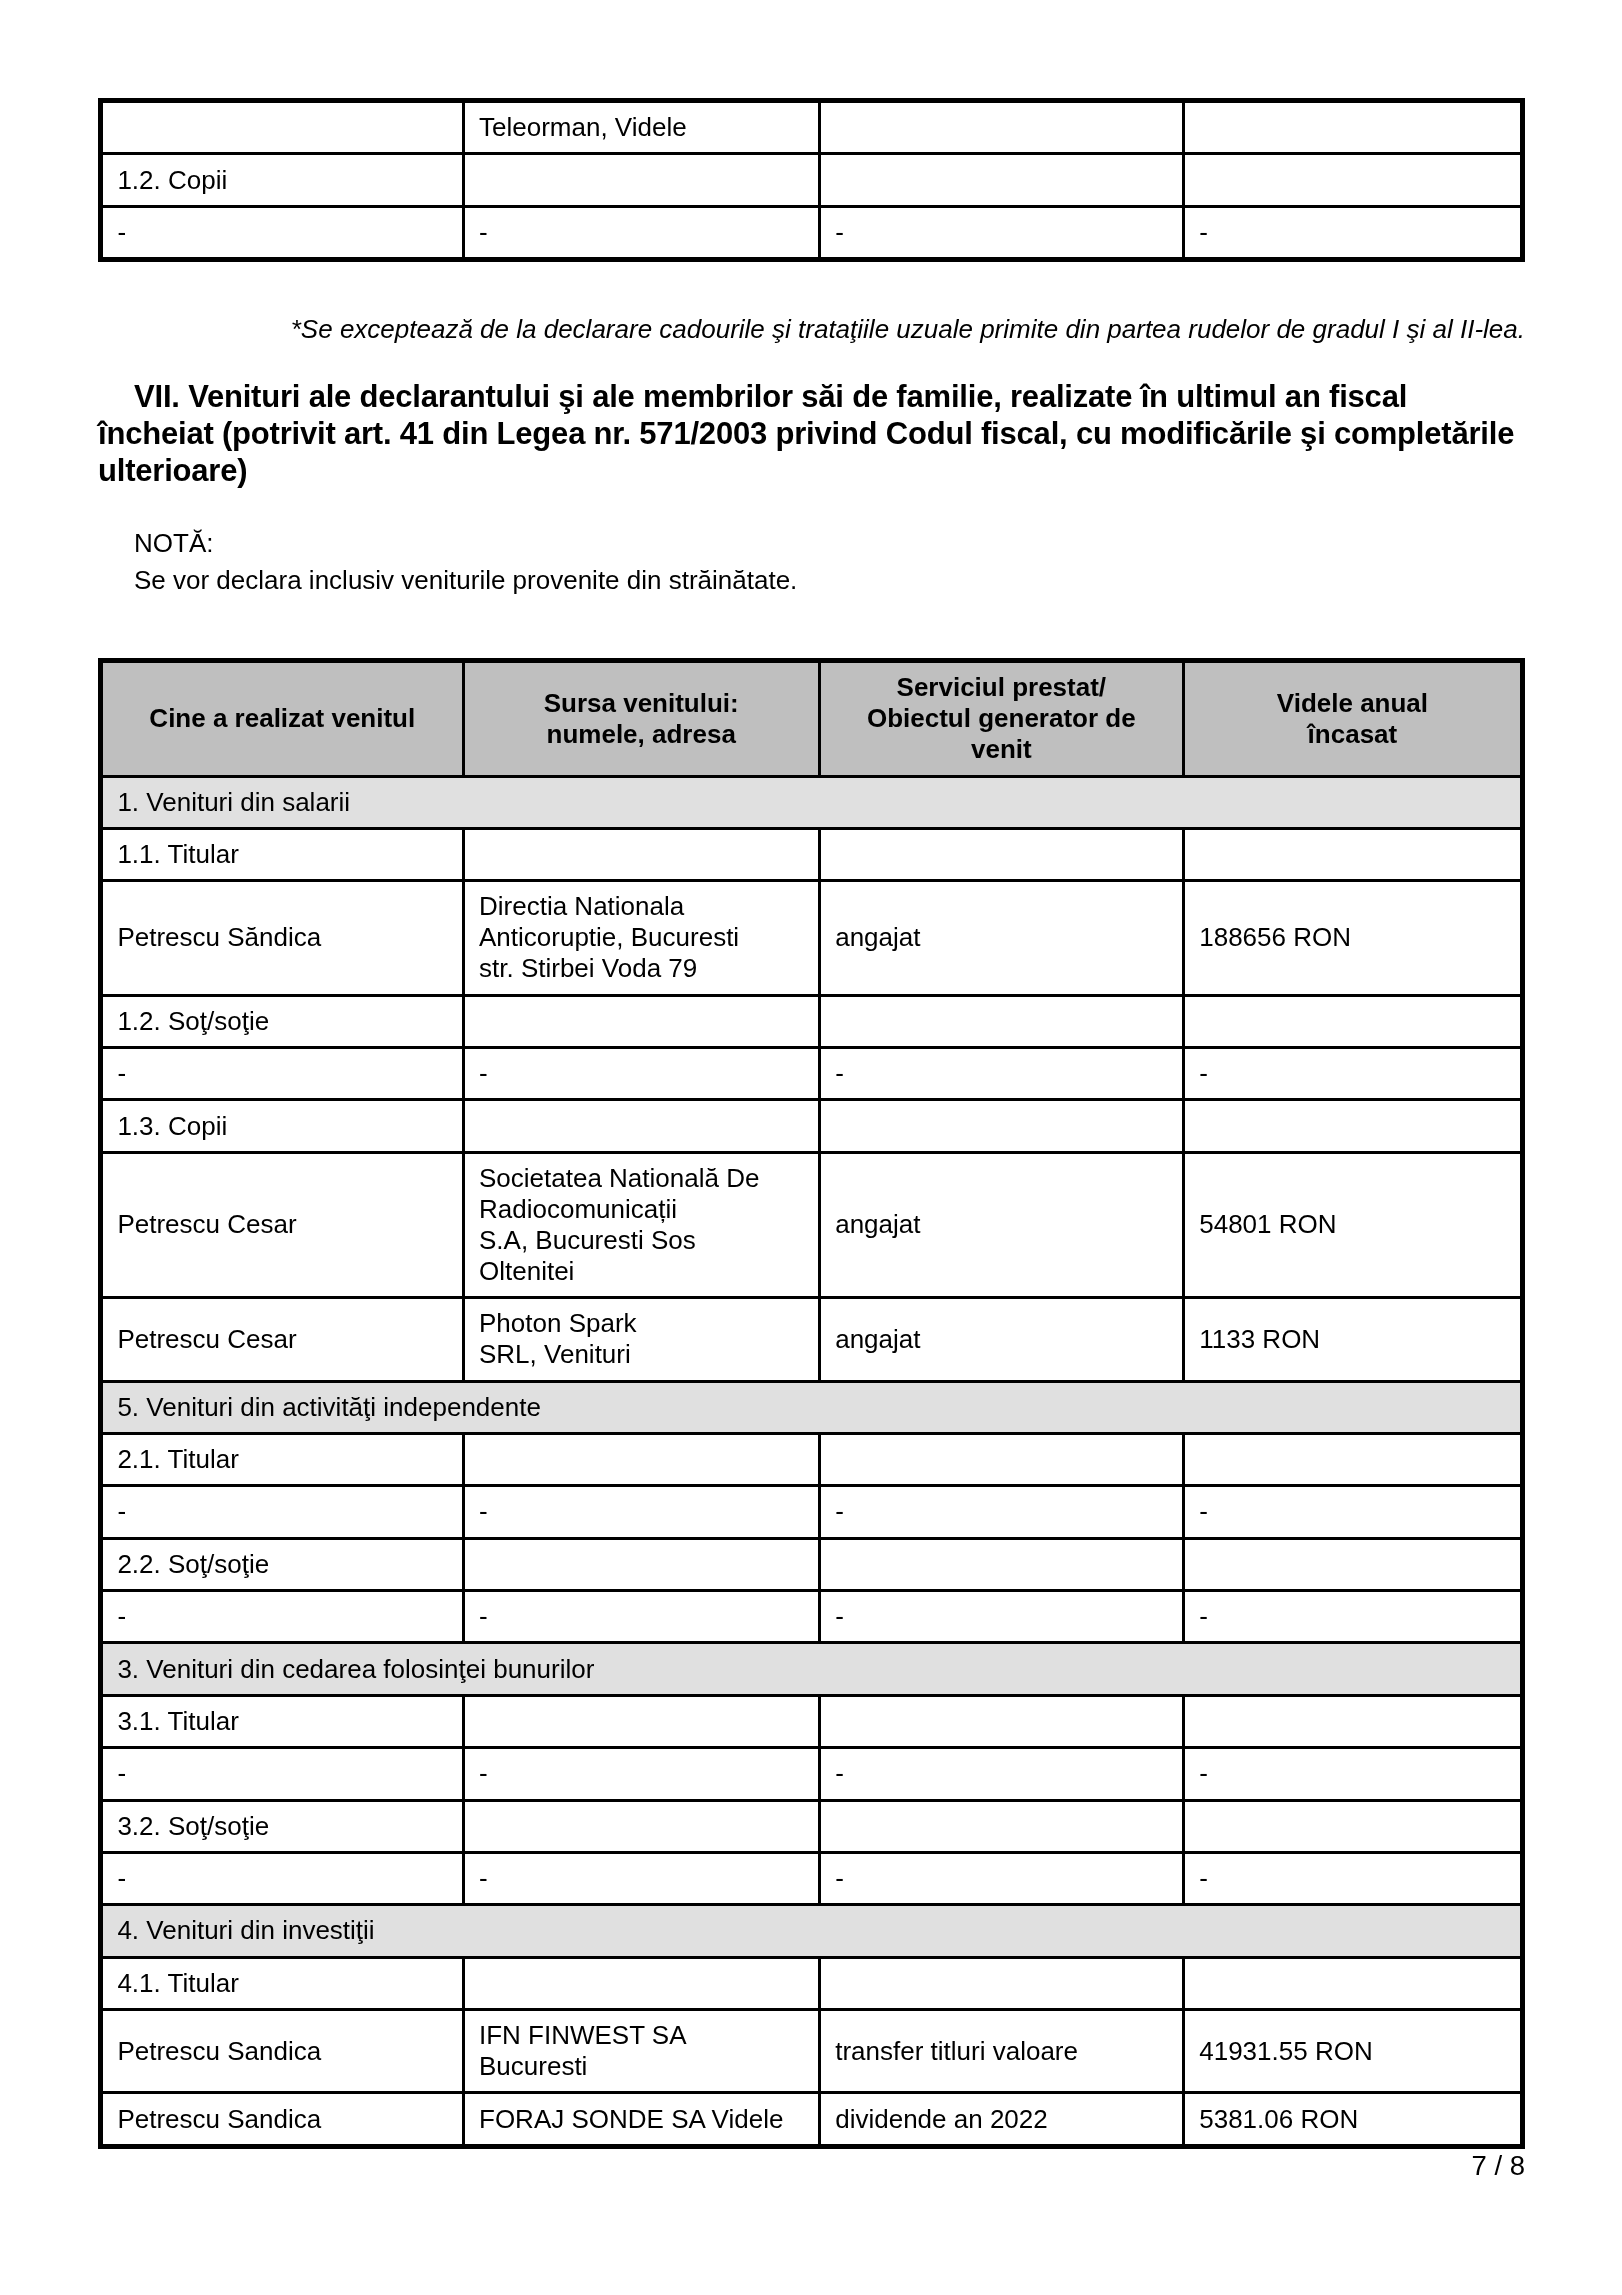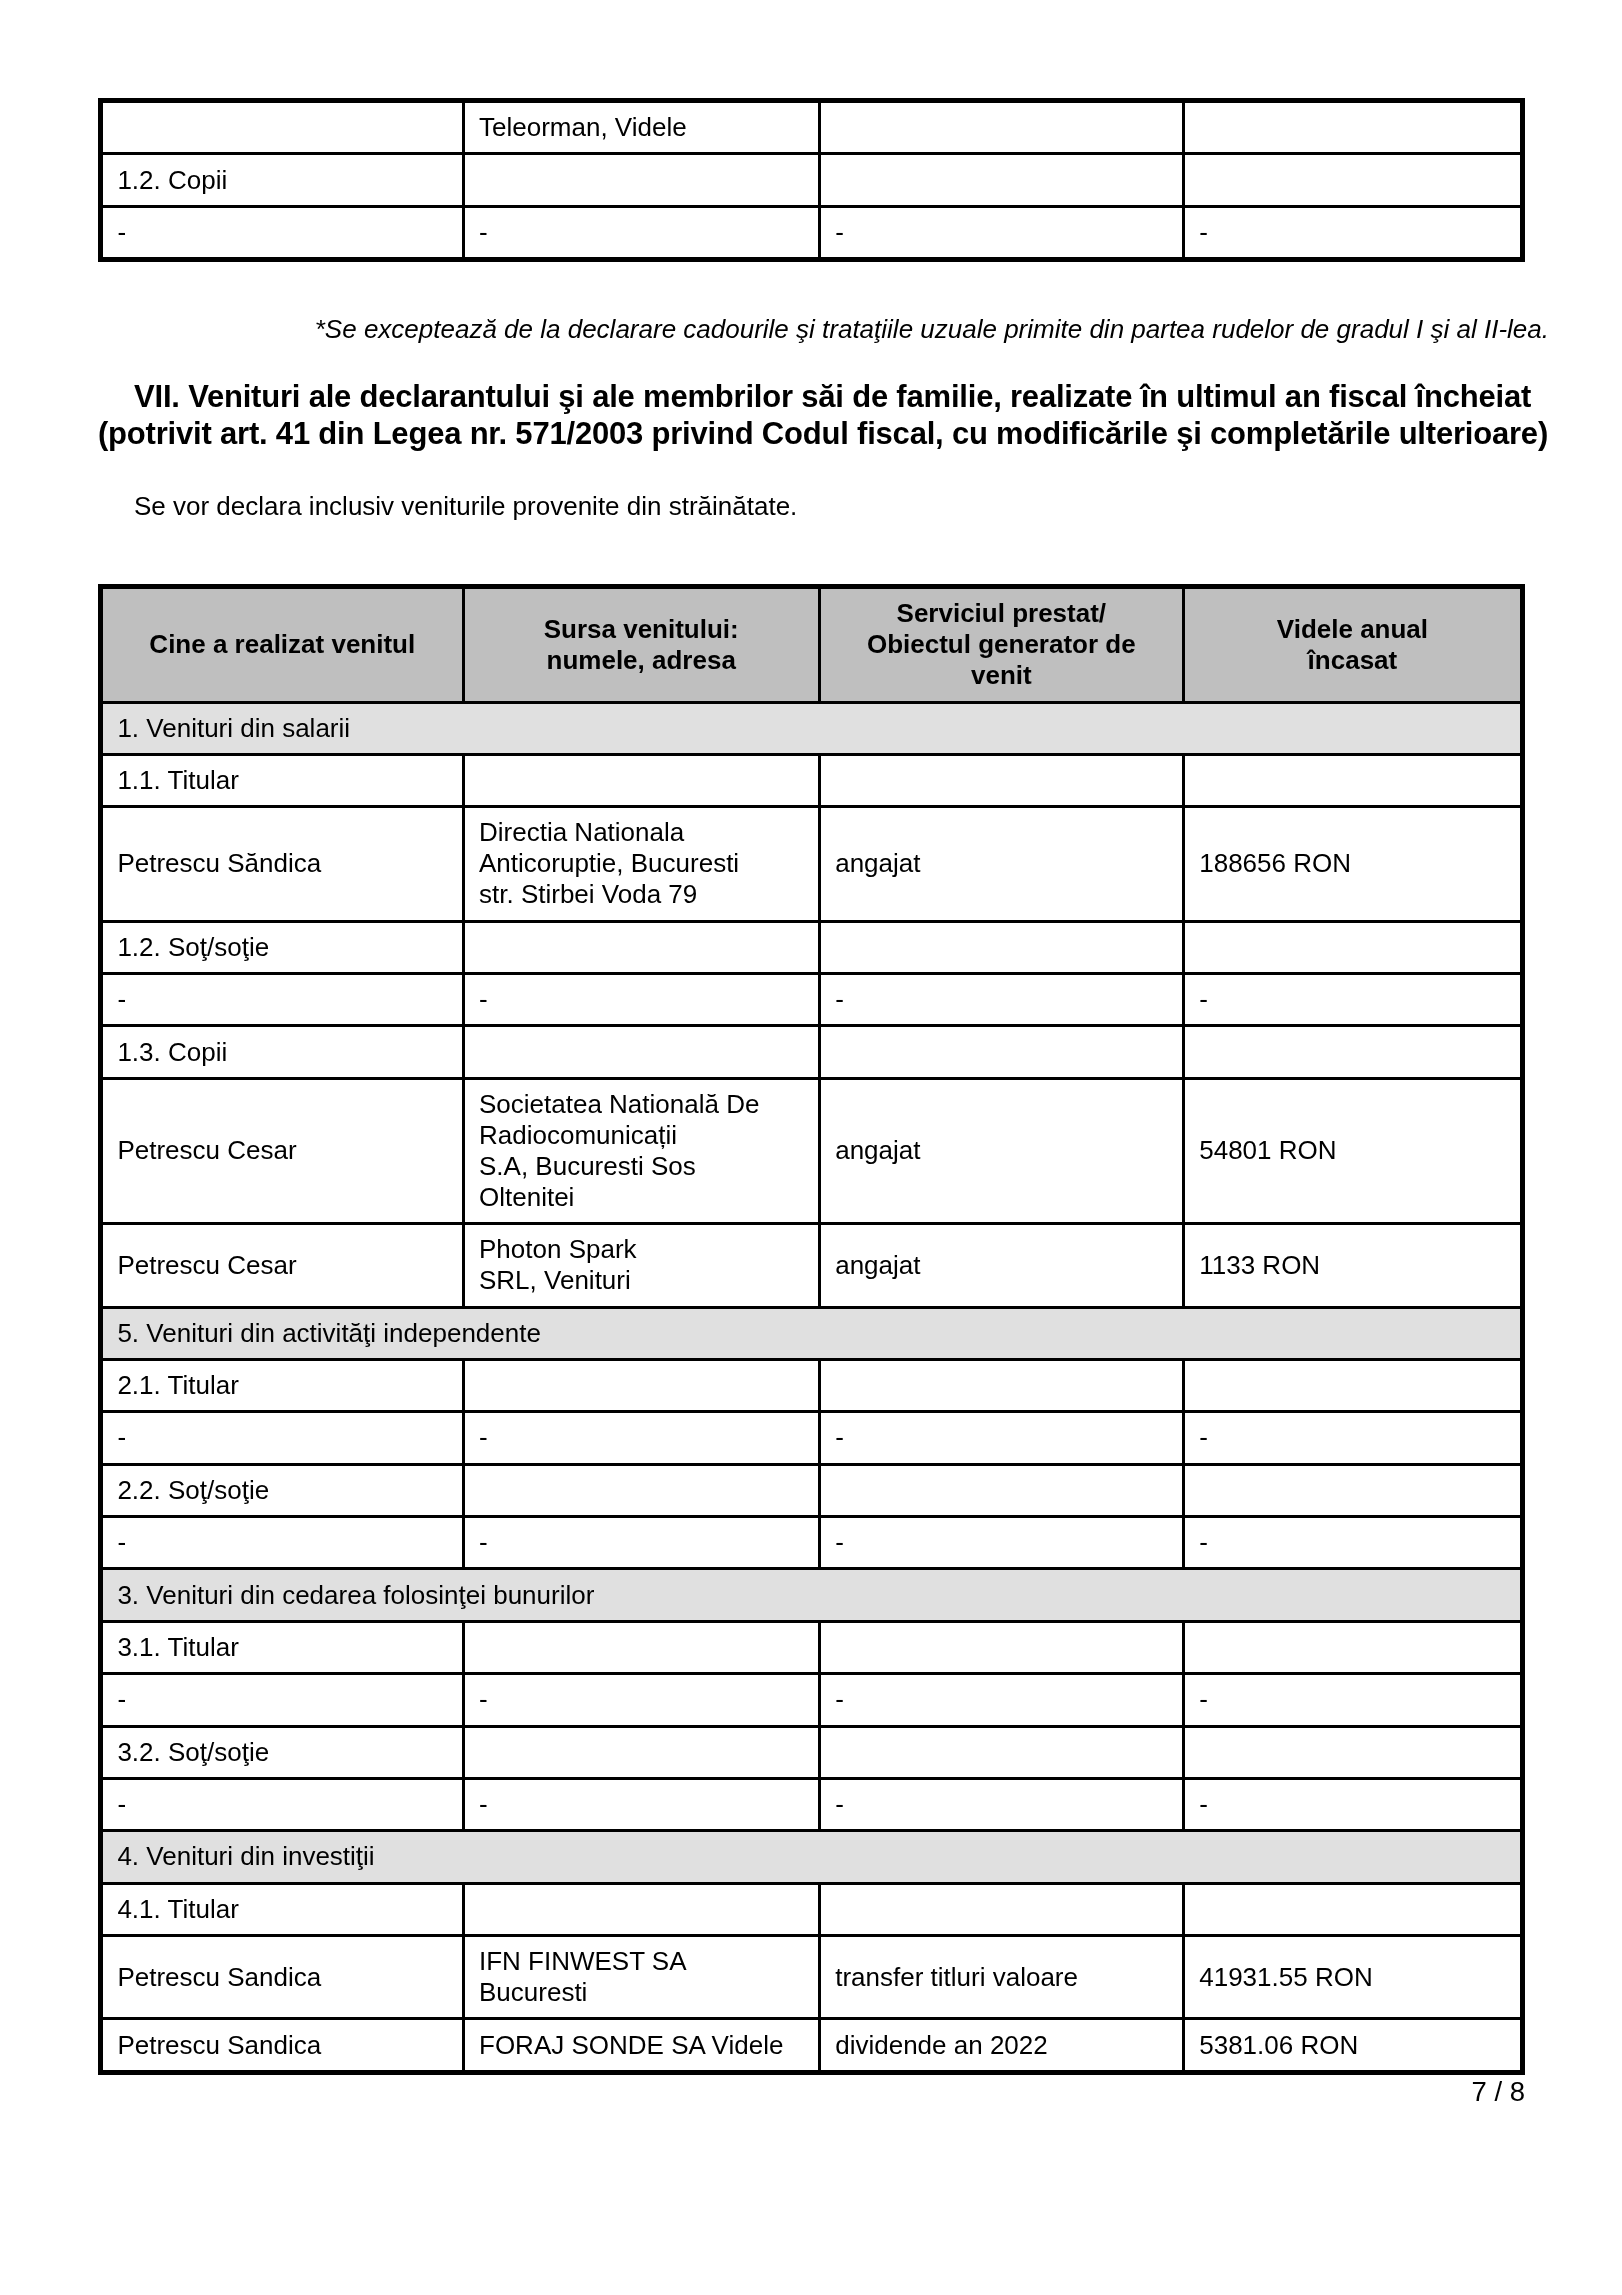--- a/index.html
+++ b/index.html
@@ -12,21 +12,21 @@
   html,body{margin:0;padding:0;}
   body{
     width:1622px;height:2295px;
     background:var(--page-bg);
     color:var(--text);
     font-family:"Liberation Sans","DejaVu Sans",sans-serif;
   }
   .page{
     box-sizing:border-box;
     width:1622px;height:2295px;
-    padding:98px 73px 0 98px;
+    padding:98px 97px 0 98px;
     overflow:hidden;
     position:relative;
   }
   table.doc-table{
     border-collapse:collapse;
     table-layout:fixed;
     width:1427px;
     border:5.2px solid var(--border);
   }
   .doc-table td,.doc-table th{
@@ -112,20 +112,21 @@
           <td>-</td>
         </tr>
       </tbody>
   </table>
 
   <p class="note-italic">*Se exceptează de la declarare cadourile şi trataţiile uzuale primite din partea rudelor de gradul I şi al II-lea.</p>
 
   <p class="heading-vii">VII. Venituri ale declarantului şi ale membrilor săi de familie, realizate în ultimul an fiscal încheiat (potrivit art. 41 din Legea nr. 571/2003 privind Codul fiscal, cu modificările şi completările ulterioare)</p>
 
   <div class="nota-block">
+    <p>NOTĂ:</p>
     <p>Se vor declara inclusiv veniturile provenite din străinătate.</p>
   </div>
 
   <table class="doc-table income-table">
     <colgroup>
       <col style="width:25.5%">
         <col style="width:25.05%">
         <col style="width:25.6%">
         <col style="width:23.85%">
     </colgroup>

